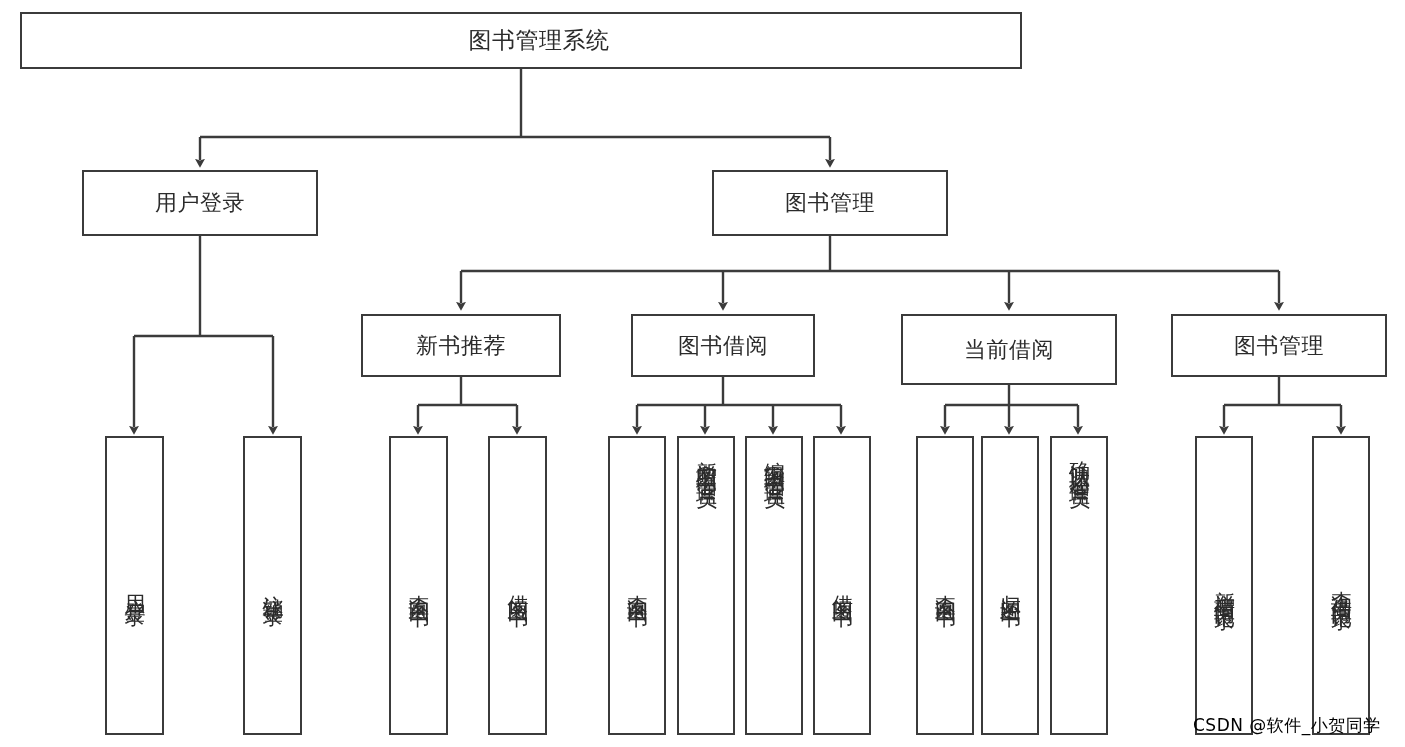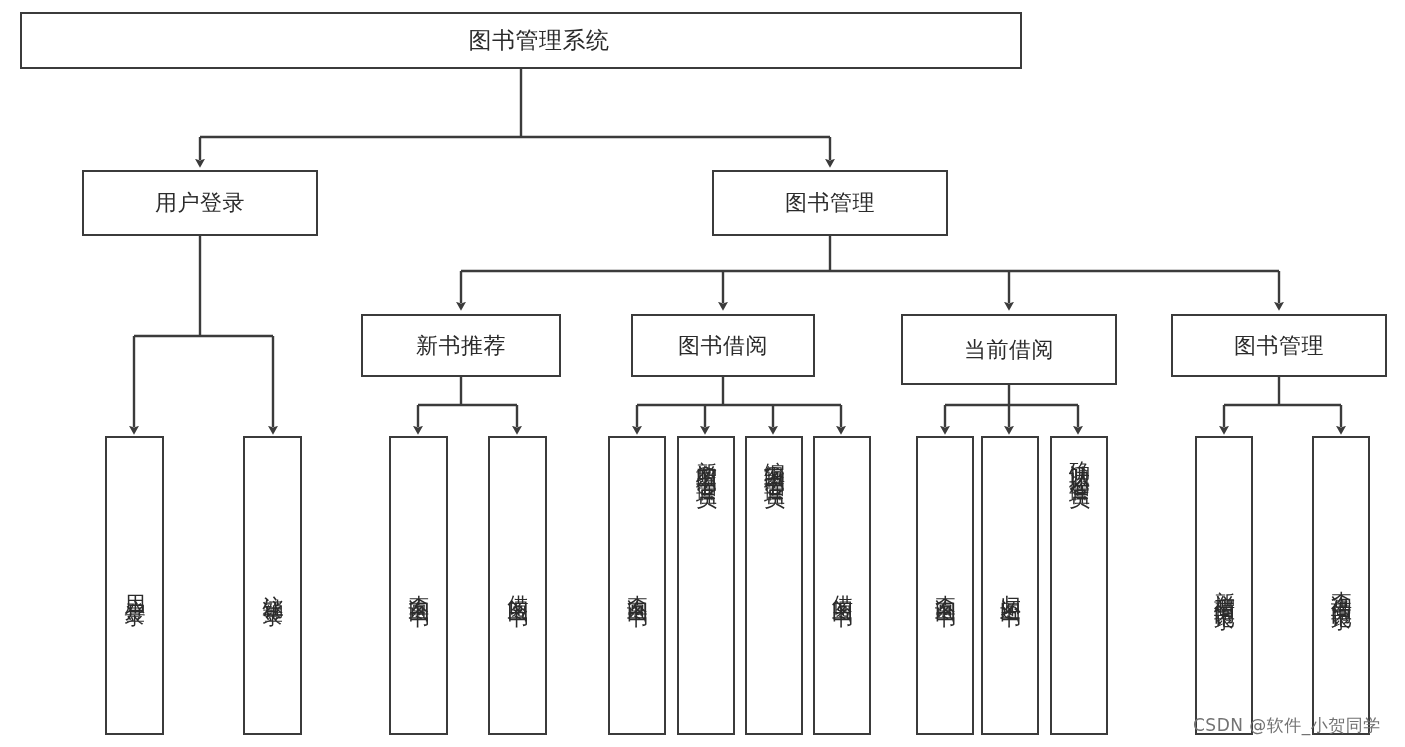--- a/index.html
+++ b/index.html
@@ -63,21 +63,21 @@
   }
   .node.vertical.centered {
     align-items: center;
     padding-top: 0;
   }
   #watermark {
     position: absolute;
     left: 1193px;
     top: 714px;
     font-size: 17px;
-    color: #737373;
+    color: #000000;
     font-family: "DejaVu Sans", "Liberation Sans", sans-serif;
     white-space: nowrap;
     letter-spacing: 0.5px;
   }
 </style>
 </head>
 <body>
 
 <div id="diagram-root">
 

